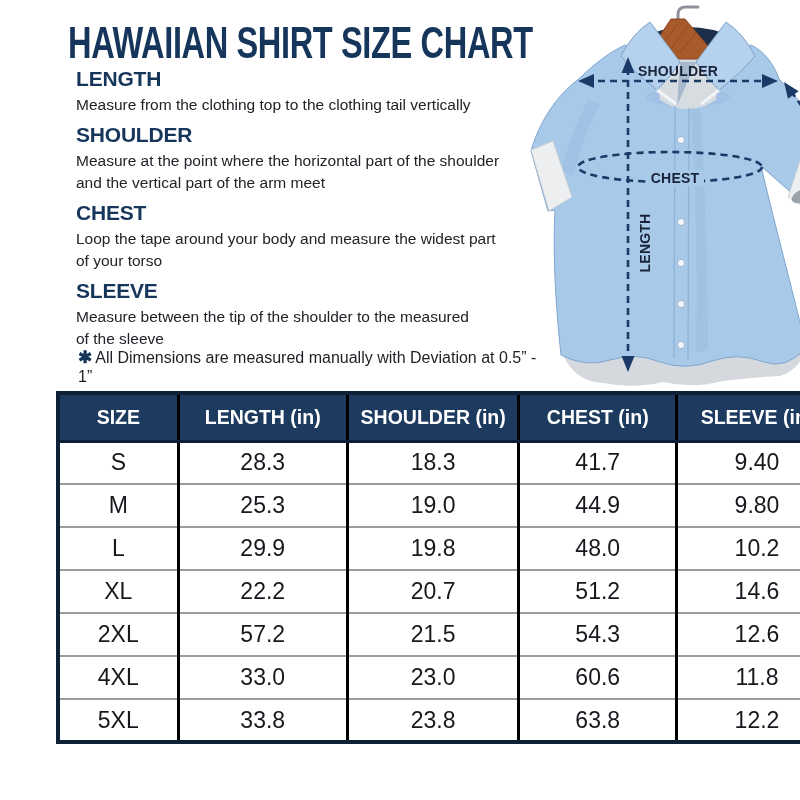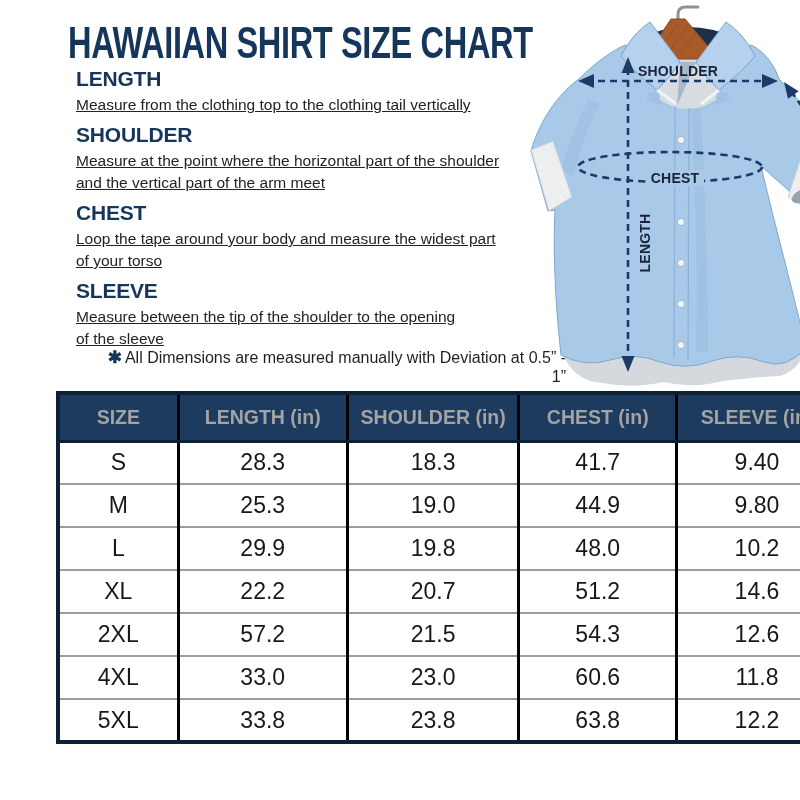--- a/index.html
+++ b/index.html
@@ -19,37 +19,36 @@
     transform: scaleX(0.74); transform-origin: left top;
   }
   .sections { position: absolute; left: 28px; top: 60px; width: 470px; }
   .section-heading {
     font-size: 21px; font-weight: bold; color: #16355b;
     letter-spacing: -0.2px; margin: 7px 0 3px 0;
   }
   .section-desc {
     font-size: 15.5px; color: #202328; line-height: 1.42;
     white-space: pre-line;
-    text-decoration: underline;
   }
   .note {
-    position: absolute; left: 48px; top: 347px; width: 470px;
-    font-size: 16px; color: #1c1f24; text-align: right;
+    position: absolute; left: 30px; top: 347px; width: 470px;
+    font-size: 16px; color: #1c1f24;
   }
   .note .asterisk { color: #16355b; font-weight: bold; font-size: 17px; margin-right: 3px; }
   .shirt-wrap { position: absolute; left: 480px; top: 0; width: 320px; height: 392px; }
   .ann-label { font-weight: bold; fill: #182339; letter-spacing: 0.2px; font-size: 14px;
                font-family: "Liberation Sans", sans-serif; }
   table.size-chart {
     position: absolute; left: 8px; top: 391px; width: 784px;
     border-collapse: collapse; table-layout: fixed;
     border: 4px solid #0e2036;
   }
   table.size-chart th {
-    background: #1d3a5f; color: #a3a3a3;
+    background: #1d3a5f; color: #ffffff;
     font-size: 19.5px; font-weight: bold;
     height: 48px; text-align: center; vertical-align: middle;
     border-left: 3px solid #000;
     border-bottom: 3px solid #0c1f38;
   }
   table.size-chart td {
     background: #ffffff; color: #15181c;
     font-size: 23px; height: 43px;
     text-align: center; vertical-align: middle;
     border-left: 3px solid #000;
@@ -67,21 +66,21 @@
   <div class="sections">
     <h2 class="section-heading">LENGTH</h2>
     <p class="section-desc">Measure from the clothing top to the clothing tail vertically</p>
     <h2 class="section-heading">SHOULDER</h2>
     <p class="section-desc">Measure at the point where the horizontal part of the shoulder
 and the vertical part of the arm meet</p>
     <h2 class="section-heading">CHEST</h2>
     <p class="section-desc">Loop the tape around your body and measure the widest part
 of your torso</p>
     <h2 class="section-heading">SLEEVE</h2>
-    <p class="section-desc">Measure between the tip of the shoulder to the opening
+    <p class="section-desc">Measure between the tip of the shoulder to the measured
 of the sleeve</p>
   </div>
 
   <div class="note"><span class="asterisk">✱</span><span>All Dimensions are measured manually with Deviation at 0.5” - 1”</span></div>
 
   <div class="shirt-wrap">
     <svg width="320" height="392" viewBox="0 0 320 392" xmlns="http://www.w3.org/2000/svg">
 
       <path d="M33 350 Q45 382 75 383 Q105 389 135 382 Q165 389 195 381 Q228 377 252 376 Q272 370 278 348 L270 342 L40 342 Z" fill="#d5d9dd"></path>
 

